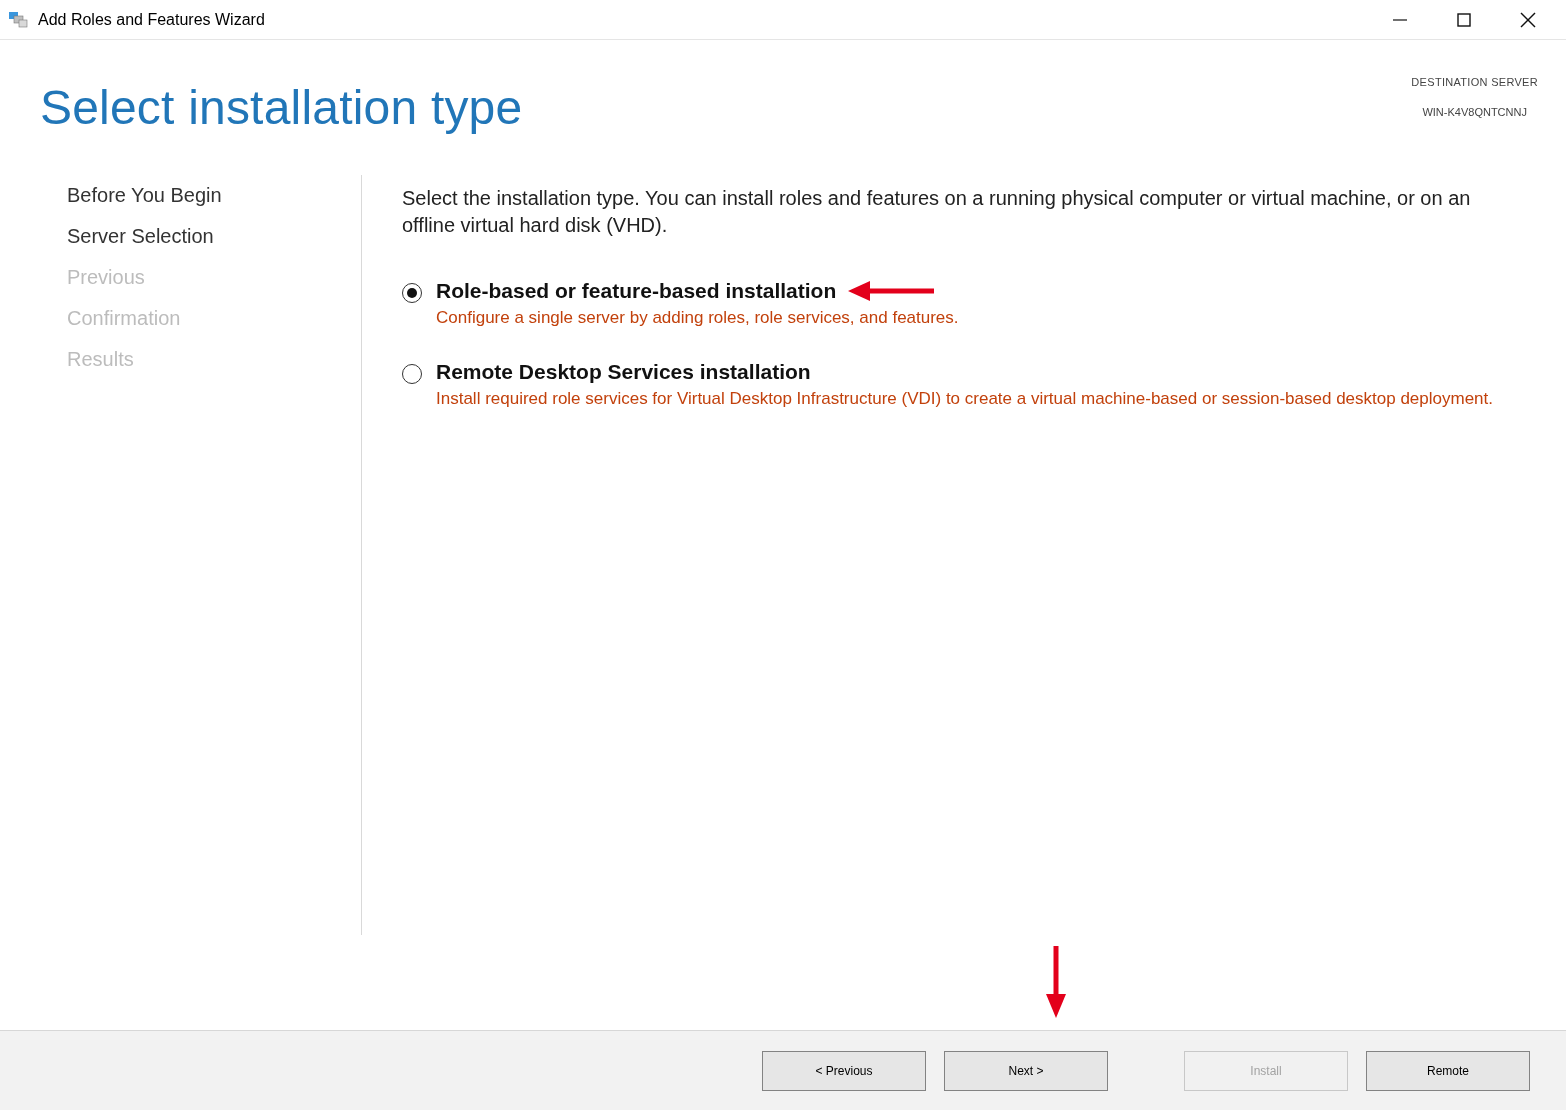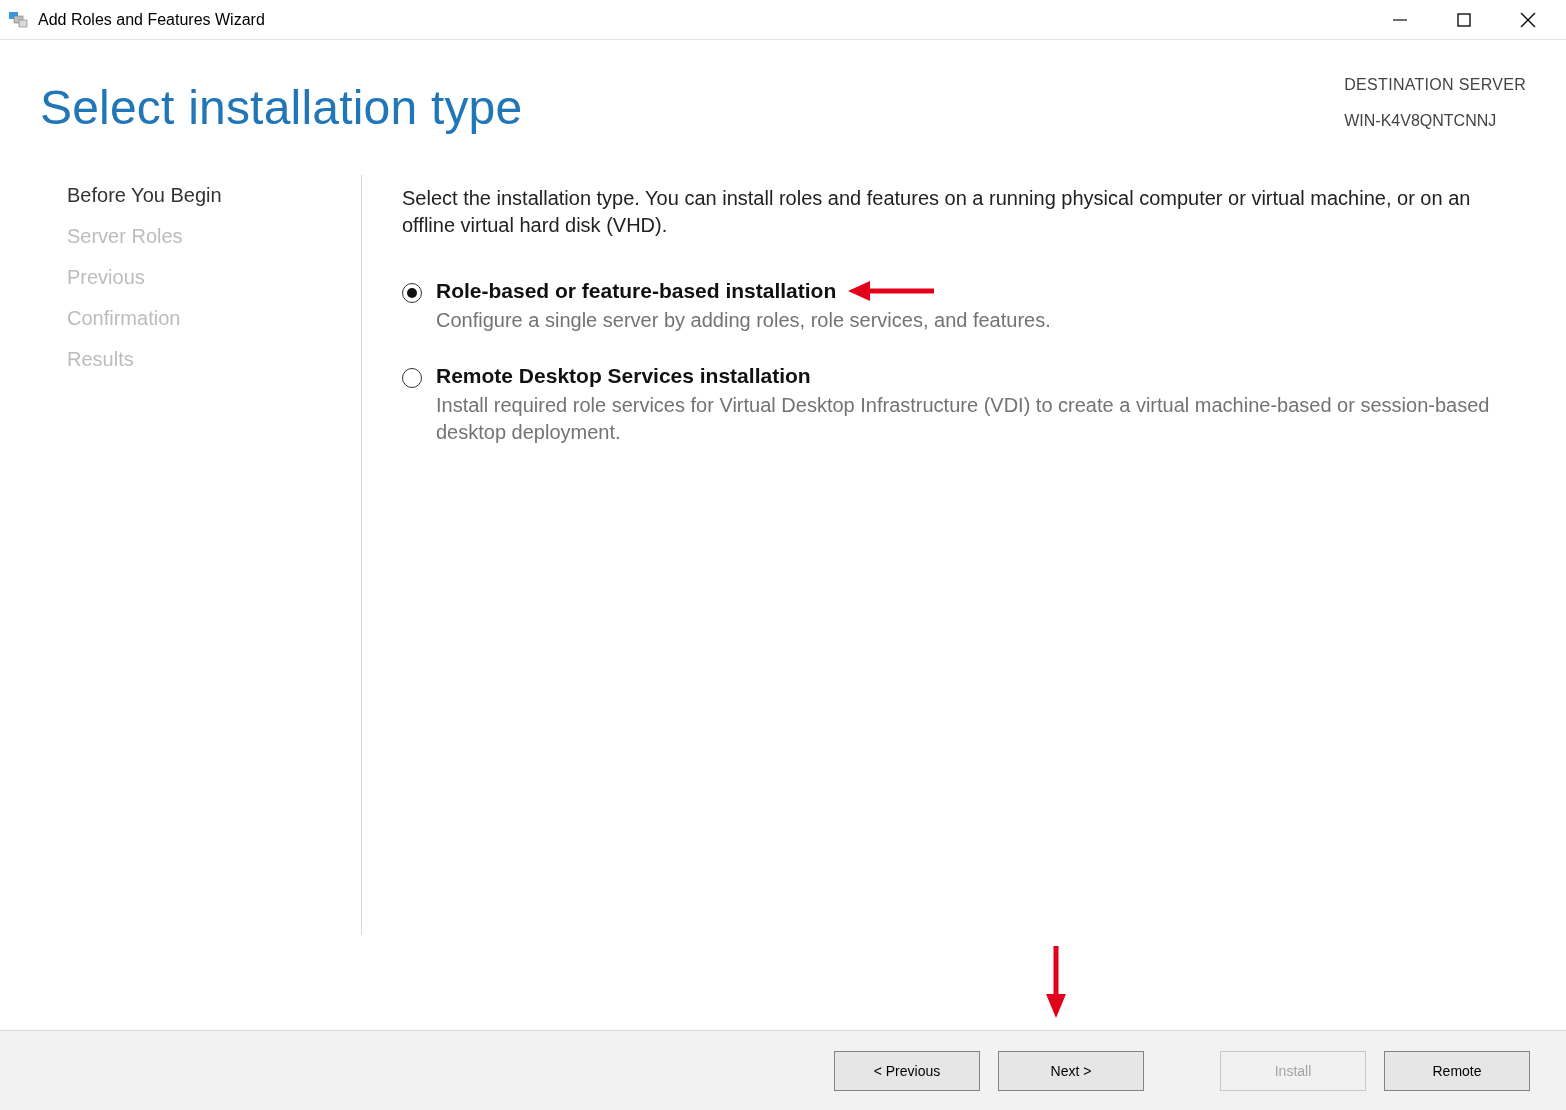--- a/index.html
+++ b/index.html
@@ -44,24 +44,24 @@
     padding: 40px 40px 30px 40px;
   }
   .header .page-title {
     font-size: 48px;
     font-weight: 300;
     color: #2176b8;
     letter-spacing: 0.2px;
   }
   .dest {
     position: absolute;
-    right: 40px;
+    right: 28px;
     top: 36px;
-    text-align: left;
-    font-size: 16px;
+    text-align: center;
+    font-size: 11px;
     color: #444;
   }
   .dest .dest-label { letter-spacing: 0.3px; }
   .dest .dest-name { margin-top: 18px; }
   
   .body {
     flex: 1;
     display: flex;
     padding: 10px 0 0 0;
     overflow: hidden;
@@ -113,40 +113,40 @@
     inset: 4px;
     border-radius: 50%;
     background: #111;
   }
   .opt-title {
     font-size: 21px;
     font-weight: 700;
     color: #111;
   }
   .opt-desc {
-    font-size: 20px;
-    color: #737373;
+    font-size: 17px;
+    color: #c2410c;
     margin-top: 4px;
     line-height: 1.35;
   }
   
   .footer {
     height: 80px;
     background: #f2f2f2;
     border-top: 1px solid #d7d7d7;
     display: flex;
     align-items: center;
     justify-content: flex-end;
     gap: 18px;
     padding-right: 36px;
   }
   .footer button {
-    width: 146px;
+    width: 164px;
     height: 40px;
-    font-size: 14px;
+    font-size: 12px;
     font-family: inherit;
     border: 1px solid #838383;
     background: #e6e6e6;
     cursor: pointer;
   }
   .footer button.disabled {
     color: #a3a3a3;
     border-color: #c8c8c8;
     background: #f1f1f1;
     cursor: default;
@@ -190,21 +190,21 @@
   <div class="page-title">Select installation type</div>
   <div class="dest">
     <div class="dest-label">DESTINATION SERVER</div>
     <div class="dest-name">WIN-K4V8QNTCNNJ</div>
   </div>
 </div>
 
 <div class="body" style="position:relative;">
   <div class="sidebar">
     <div class="sidebar-item">Before You Begin</div>
-    <div class="sidebar-item disabled">Server Roles</div>
+    <div class="sidebar-item">Server Selection</div>
     <div class="sidebar-item disabled">Previous</div>
     <div class="sidebar-item disabled">Confirmation</div>
     <div class="sidebar-item disabled">Results</div>
   </div>
 
   <div class="content" style="position:relative;">
     <div class="intro">Select the installation type. You can install roles and features on a running physical computer or virtual machine, or on an offline virtual hard disk (VHD).</div>
 
     <div class="option" style="position:relative;">
       <div class="radio selected"></div>

